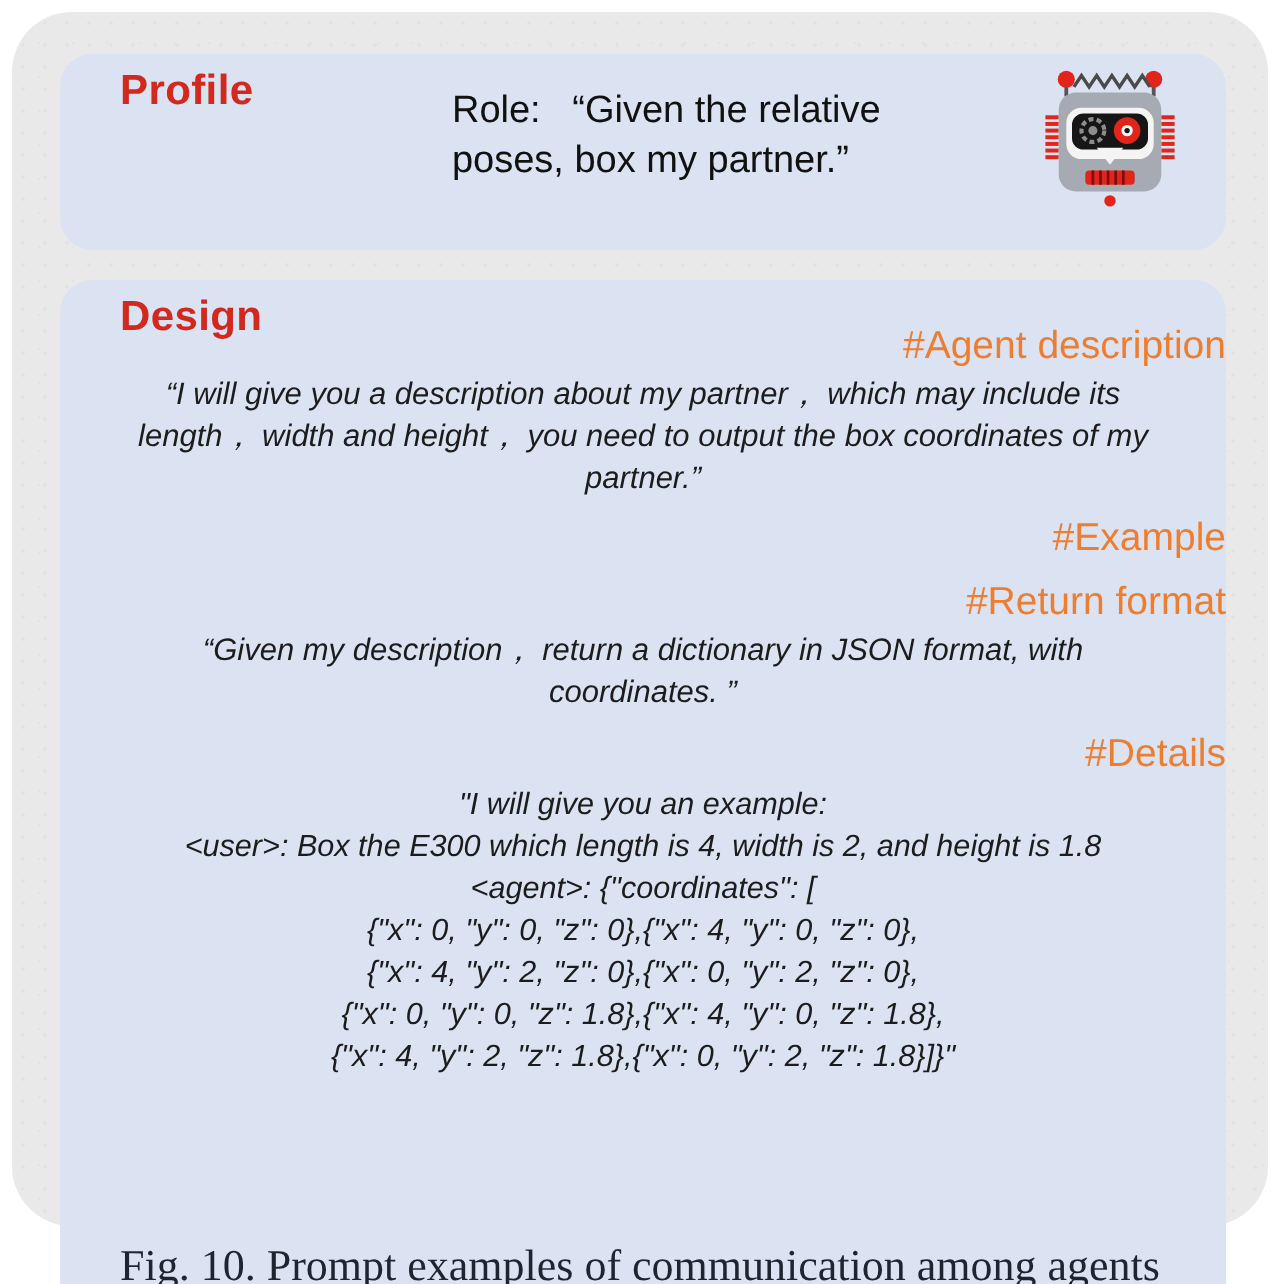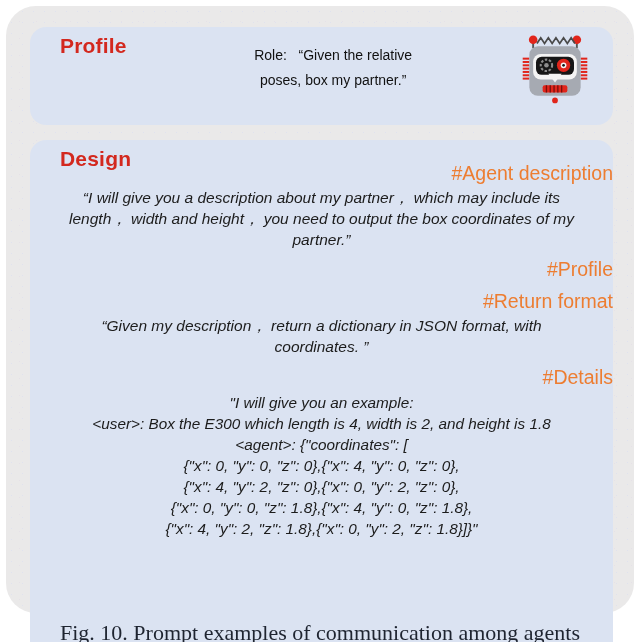--- a/index.html
+++ b/index.html
@@ -28,38 +28,38 @@
     background-position: 0 0, 5px 7px;
     border-radius: 30px;
   }
   .panel {
     position: absolute;
     left: 24px;
     width: 583px;
     background: #dbe3f2;
     border-radius: 16px;
   }
-  .profile-panel { top: 21px; height: 98px; text-align: center; }
+  .profile-panel { top: 21px; height: 98px; }
   .design-panel  { top: 134px; height: 568px; }
   .panel-title {
     position: absolute;
     left: 30px;
     top: 7px;
     color: #d3281e;
     font-weight: bold;
     font-size: 21px;
     letter-spacing: 0.2px;
   }
   .role-text {
     position: absolute;
     left: 52%;
     top: 16px;
     transform: translateX(-50%);
     white-space: pre-wrap;
-    font-size: 14px;
+    font-size: 19px;
     line-height: 25px;
     color: #111111;
   }
   .robot {
     position: absolute;
     right: 20px;
     top: 5px;
     width: 76px;
     height: 78px;
   }
@@ -155,21 +155,21 @@
     </svg>
   </div>
 
   <div class="panel design-panel">
     <div class="panel-title">Design</div>
     <div class="design-content">
       <div class="sec-heading first">#Agent description</div>
       <p class="sec-body">“I will give you a description about my partner， which may include its
 length， width and height， you need to output the box coordinates of my
 partner.”</p>
-      <div class="sec-heading">#Profile</div>
+      <div class="sec-heading">#Example</div>
       <div class="sec-heading">#Return format</div>
       <p class="sec-body">“Given my description， return a dictionary in JSON format, with
 coordinates. ”</p>
       <div class="sec-heading">#Details</div>
       <p class="sec-body example">"I will give you an example:
 &lt;user&gt;: Box the E300 which length is 4, width is 2, and height is 1.8
 &lt;agent&gt;: {"coordinates": [
 {"x": 0, "y": 0, "z": 0},{"x": 4, "y": 0, "z": 0},
 {"x": 4, "y": 2, "z": 0},{"x": 0, "y": 2, "z": 0},
 {"x": 0, "y": 0, "z": 1.8},{"x": 4, "y": 0, "z": 1.8},

